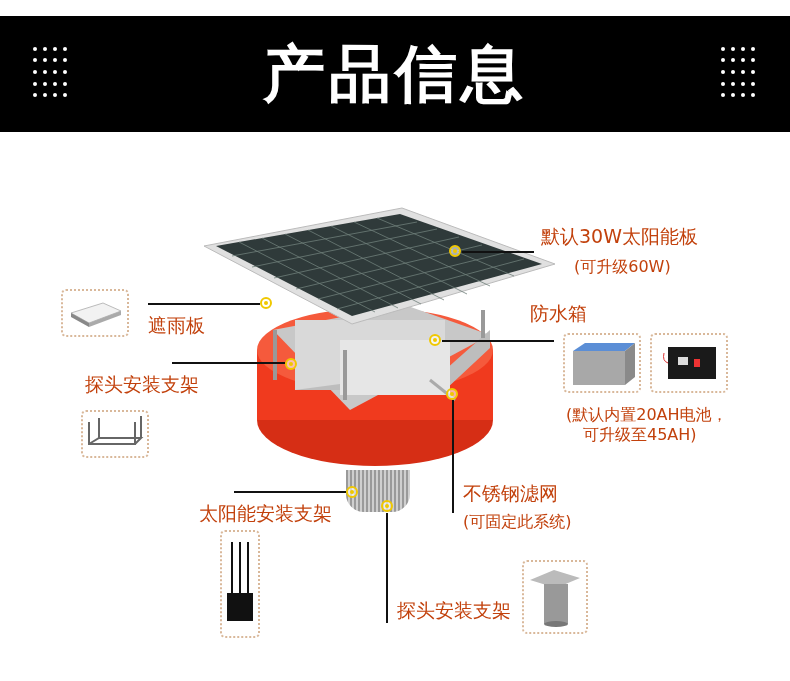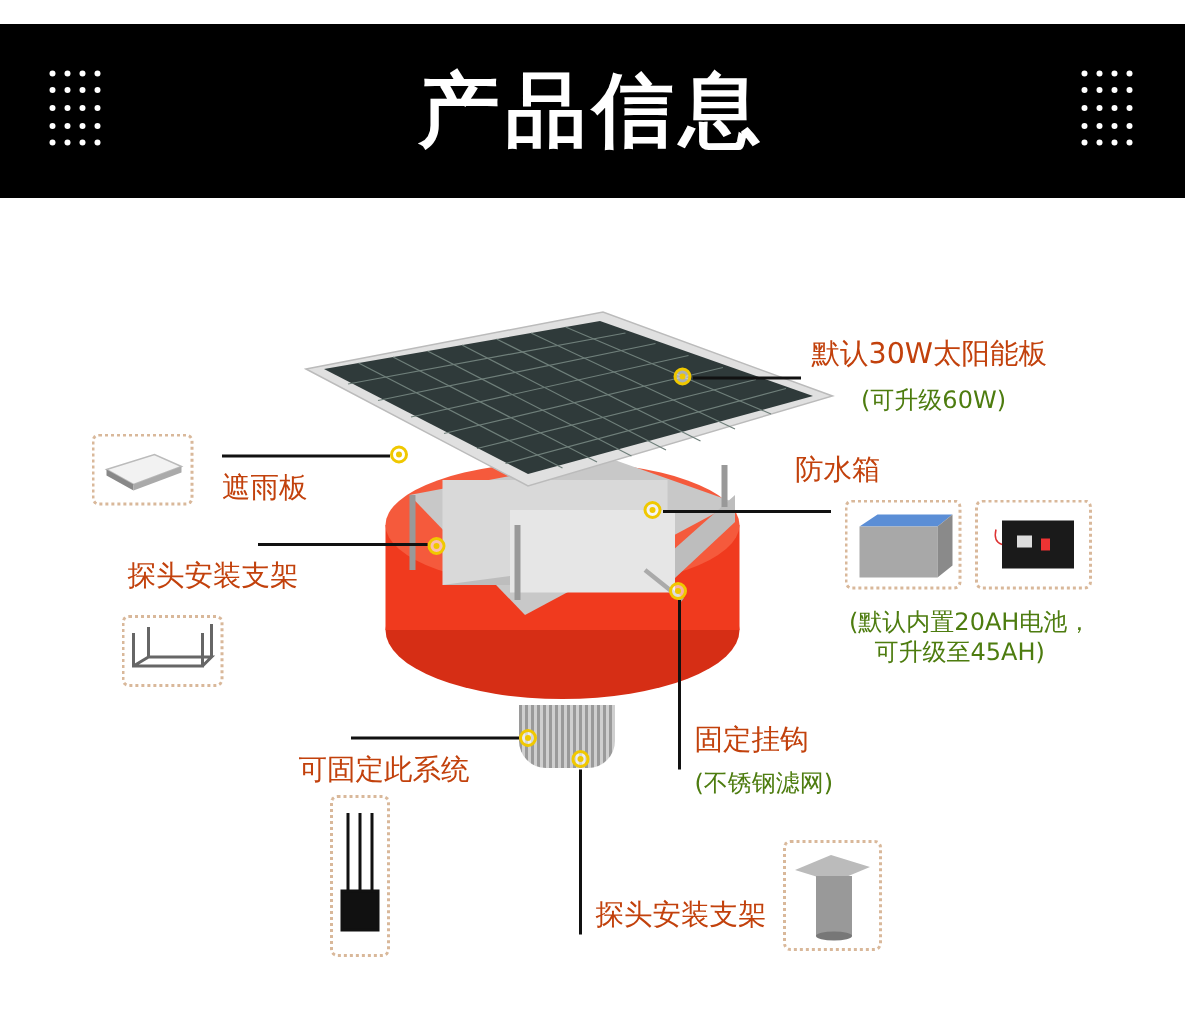--- a/index.html
+++ b/index.html
@@ -1,24 +1,24 @@
 <!DOCTYPE html>
 <html><head>
 <meta charset="utf-8">
 <style>
   *{box-sizing:border-box;margin:0;padding:0}
   html,body{width:790px;height:681px;background:#ffffff;overflow:hidden}
   body{position:relative;font-family:"DejaVu Sans","Liberation Sans",sans-serif;color:#222}
   .abs{position:absolute}
   .header{left:0;top:16px;width:790px;height:116px;background:#000}
-  .title{left:0;top:16px;width:790px;height:116px;display:flex;align-items:center;justify-content:center;color:#fff;font-size:54px;font-weight:bold;letter-spacing:4px}
+  .title{left:0;top:16px;width:790px;height:116px;display:flex;align-items:center;justify-content:center;color:#fff;font-size:62px;font-weight:bold;letter-spacing:4px}
   .dots{width:40px;height:58px;display:grid;grid-template-columns:repeat(4,1fr);grid-template-rows:repeat(5,1fr);align-items:center;justify-items:center}
   .dots span{width:4px;height:4px;border-radius:50%;background:#fff;display:block}
   .label{font-size:19px;color:#c2410c;white-space:nowrap;line-height:1.1}
-  .sublabel{font-size:16px;color:#4d7c0f;white-space:nowrap;line-height:1.2}
+  .sublabel{font-size:16px;color:#c2410c;white-space:nowrap;line-height:1.2}
   .line{background:#111}
   .marker{width:12px;height:12px;border-radius:50%;border:2px solid #f0c800;background:rgba(255,255,255,.6)}
   .marker::after{content:"";position:absolute;left:2px;top:2px;width:4px;height:4px;border-radius:50%;background:#f0c800}
   .thumb{border:2px dotted #d9b89a;border-radius:5px;background:#fff;overflow:hidden}
   .filter{left:346px;top:470px;width:64px;height:42px;border-radius:0 0 18px 18px;background:repeating-linear-gradient(90deg,#9a9a9a 0 2px,#cfcfcf 2px 4px),#bbb}
 </style>
 </head>
 <body>
 
 <div class="abs header"></div>
@@ -125,23 +125,23 @@
 <div class="abs line" style="left:234px;top:491px;width:112px;height:2px"></div>
 <div class="abs line" style="left:386px;top:513px;width:2px;height:110px"></div>
 
 <div class="abs label" style="left:541px;top:226px">默认30W太阳能板</div>
 <div class="abs sublabel" style="left:574px;top:257px">(可升级60W)</div>
 <div class="abs label" style="left:148px;top:315px">遮雨板</div>
 <div class="abs label" style="left:85px;top:374px">探头安装支架</div>
 <div class="abs label" style="left:530px;top:303px">防水箱</div>
 <div class="abs sublabel" style="left:566px;top:405px">(默认内置20AH电池，</div>
 <div class="abs sublabel" style="left:583px;top:425px">可升级至45AH)</div>
-<div class="abs label" style="left:463px;top:483px">固定挂钩</div>
-<div class="abs sublabel" style="left:463px;top:512px">(不锈钢滤网)</div>
-<div class="abs label" style="left:199px;top:503px">可固定此系统</div>
+<div class="abs label" style="left:463px;top:483px">不锈钢滤网</div>
+<div class="abs sublabel" style="left:463px;top:512px">(可固定此系统)</div>
+<div class="abs label" style="left:199px;top:503px">太阳能安装支架</div>
 <div class="abs label" style="left:397px;top:600px">探头安装支架</div>
 
 <div class="abs thumb" style="left:61px;top:289px;width:68px;height:48px">
   <svg width="64" height="44">
       <polygon points="8,22 40,12 58,20 26,32" fill="#f2f2f2" stroke="#bbb"></polygon>
       <polygon points="8,22 26,32 26,36 8,26" fill="#888"></polygon>
       <polygon points="26,32 58,20 58,24 26,36" fill="#aaa"></polygon>
     </svg>
 </div>
 <div class="abs thumb" style="left:81px;top:410px;width:68px;height:48px">

